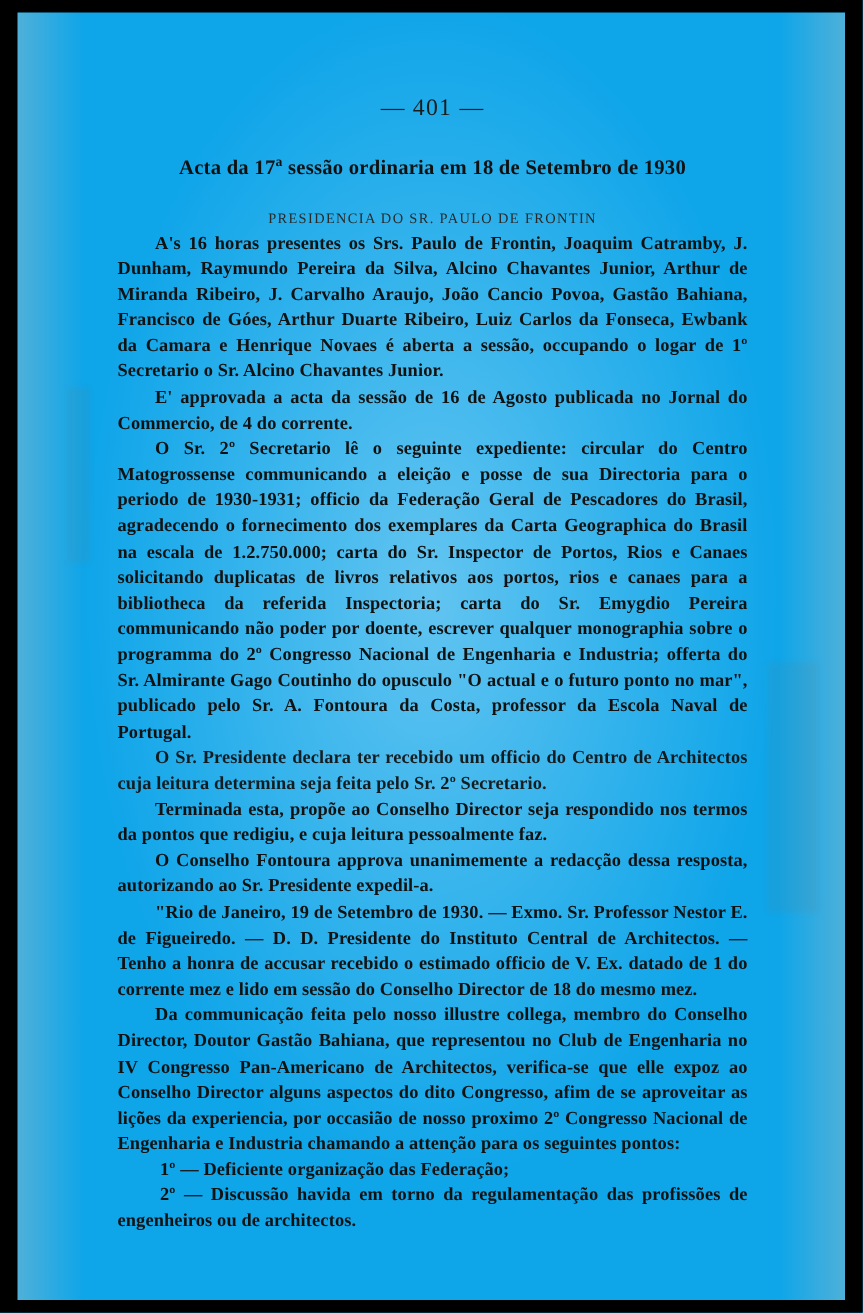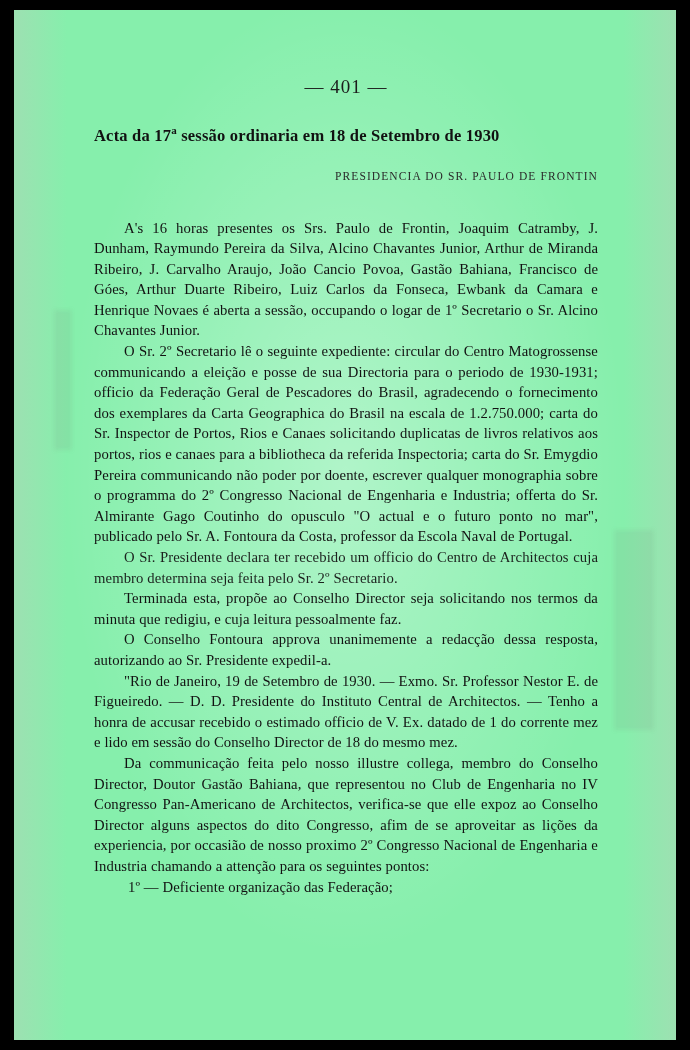--- a/index.html
+++ b/index.html
@@ -12,21 +12,21 @@
     height: 1050px;
     overflow: hidden;
     font-family: "Liberation Serif", serif;
   }
   .page {
     position: absolute;
     left: 14px;
     top: 10px;
     width: 662px;
     height: 1030px;
-    background: #86efac;
+    background: #0ea5e9;
     box-sizing: border-box;
     overflow: hidden;
   }
   .page::after {
     
     content: "";
     position: absolute;
     inset: 0;
     pointer-events: none;
     background:
@@ -40,48 +40,49 @@
   }
   .page-number {
     text-align: center;
     margin-top: 66px;
     font-size: 19px;
     letter-spacing: 1px;
     color: #1b1b1b;
     font-family: "Liberation Serif", serif;
   }
   .doc-title {
-    text-align: left;
+    text-align: center;
     margin-top: 26px;
     font-size: 16.5px;
     font-weight: bold;
     color: #111;
     letter-spacing: 0.2px;
     font-family: "Liberation Serif", serif;
   }
   .doc-title .sup {
     font-size: 11px;
     vertical-align: super;
   }
   .presidency {
-    text-align: right;
+    text-align: center;
     margin-top: 24px;
     font-size: 11.5px;
     letter-spacing: 1.1px;
     color: #2a2a2a;
     font-family: "Liberation Serif", serif;
   }
   .body-text {
-    margin-top: 36px;
+    margin-top: 4px;
     font-size: 14.7px;
     line-height: 20.6px;
     color: #121212;
     text-align: justify;
     text-justify: inter-word;
     letter-spacing: 0.1px;
+    font-weight: bold;
   }
   .body-text p {
     margin: 0;
     text-indent: 30px;
   }
   .body-text p.item {
     text-indent: 34px;
   }
   .fade-1 { opacity: 0.93; }
   .smear {
@@ -103,23 +104,25 @@
   <div class="content">
 
     <div class="page-number">— 401 —</div>
 
     <div class="doc-title"><span>Acta da 17</span><span class="sup">a</span><span> sessão ordinaria em 18 de Setembro de 1930</span></div>
 
     <div class="presidency">PRESIDENCIA DO SR. PAULO DE FRONTIN</div>
 
     <div class="body-text">
       <p>A's 16 horas presentes os Srs. Paulo de Frontin, Joaquim Catramby, J. Dunham, Raymundo Pereira da Silva, Alcino Chavantes Junior, Arthur de Miranda Ribeiro, J. Carvalho Araujo, João Cancio Povoa, Gastão Bahiana, Francisco de Góes, Arthur Duarte Ribeiro, Luiz Carlos da Fonseca, Ewbank da Camara e Henrique Novaes é aberta a sessão, occupando o logar de 1º Secretario o Sr. Alcino Chavantes Junior.</p>
+      <p>E' approvada a acta da sessão de 16 de Agosto publicada no Jornal do Commercio, de 4 do corrente.</p>
       <p>O Sr. 2º Secretario lê o seguinte expediente: circular do Centro Matogrossense communicando a eleição e posse de sua Directoria para o periodo de 1930-1931; officio da Federação Geral de Pescadores do Brasil, agradecendo o fornecimento dos exemplares da Carta Geographica do Brasil na escala de 1.2.750.000; carta do Sr. Inspector de Portos, Rios e Canaes solicitando duplicatas de livros relativos aos portos, rios e canaes para a bibliotheca da referida Inspectoria; carta do Sr. Emygdio Pereira communicando não poder por doente, escrever qualquer monographia sobre o programma do 2º Congresso Nacional de Engenharia e Industria; offerta do Sr. Almirante Gago Coutinho do opusculo "O actual e o futuro ponto no mar", publicado pelo Sr. A. Fontoura da Costa, professor da Escola Naval de Portugal.</p>
-      <p class="fade-1">O Sr. Presidente declara ter recebido um officio do Centro de Architectos cuja membro determina seja feita pelo Sr. 2º Secretario.</p>
-      <p>Terminada esta, propõe ao Conselho Director seja solicitando nos termos da minuta que redigiu, e cuja leitura pessoalmente faz.</p>
+      <p class="fade-1">O Sr. Presidente declara ter recebido um officio do Centro de Architectos cuja leitura determina seja feita pelo Sr. 2º Secretario.</p>
+      <p>Terminada esta, propõe ao Conselho Director seja respondido nos termos da pontos que redigiu, e cuja leitura pessoalmente faz.</p>
       <p>O Conselho Fontoura approva unanimemente a redacção dessa resposta, autorizando ao Sr. Presidente expedil-a.</p>
       <p>"Rio de Janeiro, 19 de Setembro de 1930. — Exmo. Sr. Professor Nestor E. de Figueiredo. — D. D. Presidente do Instituto Central de Architectos. — Tenho a honra de accusar recebido o estimado officio de V. Ex. datado de 1 do corrente mez e lido em sessão do Conselho Director de 18 do mesmo mez.</p>
       <p>Da communicação feita pelo nosso illustre collega, membro do Conselho Director, Doutor Gastão Bahiana, que representou no Club de Engenharia no IV Congresso Pan-Americano de Architectos, verifica-se que elle expoz ao Conselho Director alguns aspectos do dito Congresso, afim de se aproveitar as lições da experiencia, por occasião de nosso proximo 2º Congresso Nacional de Engenharia e Industria chamando a attenção para os seguintes pontos:</p>
       <p class="item">1º — Deficiente organização das Federação;</p>
+      <p class="item">2º — Discussão havida em torno da regulamentação das profissões de engenheiros ou de architectos.</p>
     </div>
 
   </div>
 </div>
 
 </body></html>

